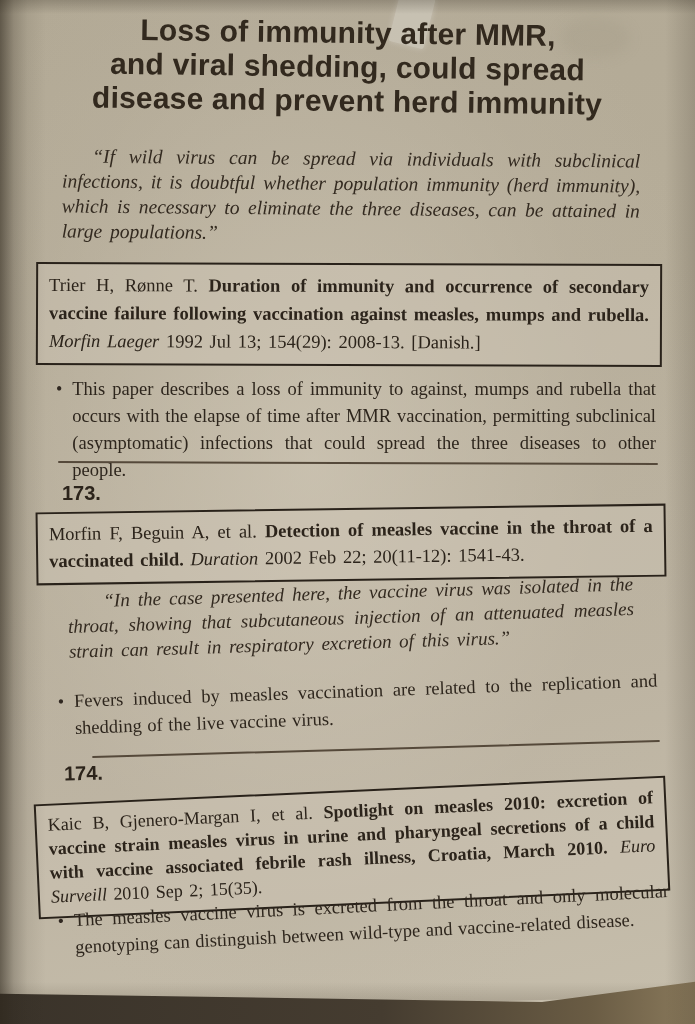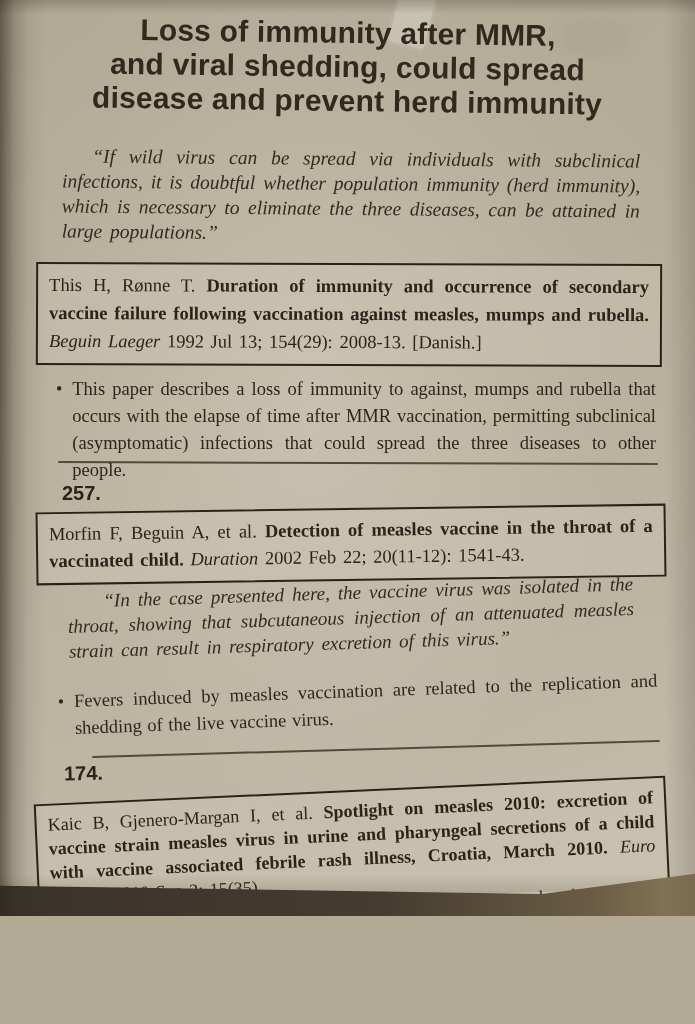--- a/index.html
+++ b/index.html
@@ -2,21 +2,21 @@
 <html><head>
 <meta charset="utf-8">
 <style>
   html,body{margin:0;padding:0;}
   body{
     width:695px;height:1024px;overflow:hidden;
     font-family:"Liberation Serif", serif;
     background:#b3aa96;
   }
   .photo{
-    position:relative;width:695px;height:916px;overflow:hidden;
+    position:relative;width:695px;height:1024px;overflow:hidden;
     background:
       radial-gradient(ellipse at 45% 45%, rgba(214,206,190,0.55) 0%, rgba(189,180,163,0.25) 55%, rgba(0,0,0,0) 75%),
       linear-gradient(168deg, #b2a995 0%, #b6ad99 35%, #bdb4a2 70%, #c6beac 100%);
     color:#2f2720;
   }
   
   .left-shadow{
     position:absolute;left:0;top:0;bottom:0;width:46px;
     background:linear-gradient(90deg, rgba(46,39,28,0.62) 0%, rgba(46,39,28,0.25) 30%, rgba(46,39,28,0.08) 60%, rgba(46,39,28,0) 100%);
     pointer-events:none;
@@ -135,32 +135,32 @@
   <h1 class="title">
     <span>Loss of immunity after MMR,</span><br>
     <span>and viral shedding, could spread</span><br>
     <span>disease and prevent herd immunity</span>
   </h1>
 
   <div class="quote quote-1">“If wild virus can be spread via individuals with subclinical infections, it is doubtful whether population immunity (herd immunity), which is necessary to eliminate the three diseases, can be attained in large populations.”</div>
 
   <div class="cite-box box-1">
     <p>
-      <span class="authors">This H, Rønne T. </span><b>Duration of immunity and occurrence of secondary vaccine failure following vaccination against measles, mumps and rubella. </b><i>Beguin Laeger</i><span> 1992 Jul 13; 154(29): 2008-13. [Danish.]</span>
+      <span class="authors">Trier H, Rønne T. </span><b>Duration of immunity and occurrence of secondary vaccine failure following vaccination against measles, mumps and rubella. </b><i>Morfin Laeger</i><span> 1992 Jul 13; 154(29): 2008-13. [Danish.]</span>
     </p>
   </div>
 
   <div class="bullet bullet-1">
     <span class="dot">•</span>
     <p>This paper describes a loss of immunity to against, mumps and rubella that occurs with the elapse of time after MMR vaccination, permitting subclinical (asymptomatic) infections that could spread the three diseases to other people.</p>
   </div>
 
   <div class="rule rule-1"></div>
 
-  <div class="ref-num num-173">257.</div>
+  <div class="ref-num num-173">173.</div>
 
   <div class="cite-box box-2">
     <p>
       <span class="authors">Morfin F, Beguin A, et al. </span><b>Detection of measles vaccine in the throat of a vaccinated child. </b><i>Duration</i><span> 2002 Feb 22; 20(11-12): 1541-43.</span>
     </p>
   </div>
 
   <div class="quote quote-2">“In the case presented here, the vaccine virus was isolated in the throat, showing that subcutaneous injection of an attenuated measles strain can result in respiratory excretion of this virus.”</div>
 
   <div class="bullet bullet-2">

